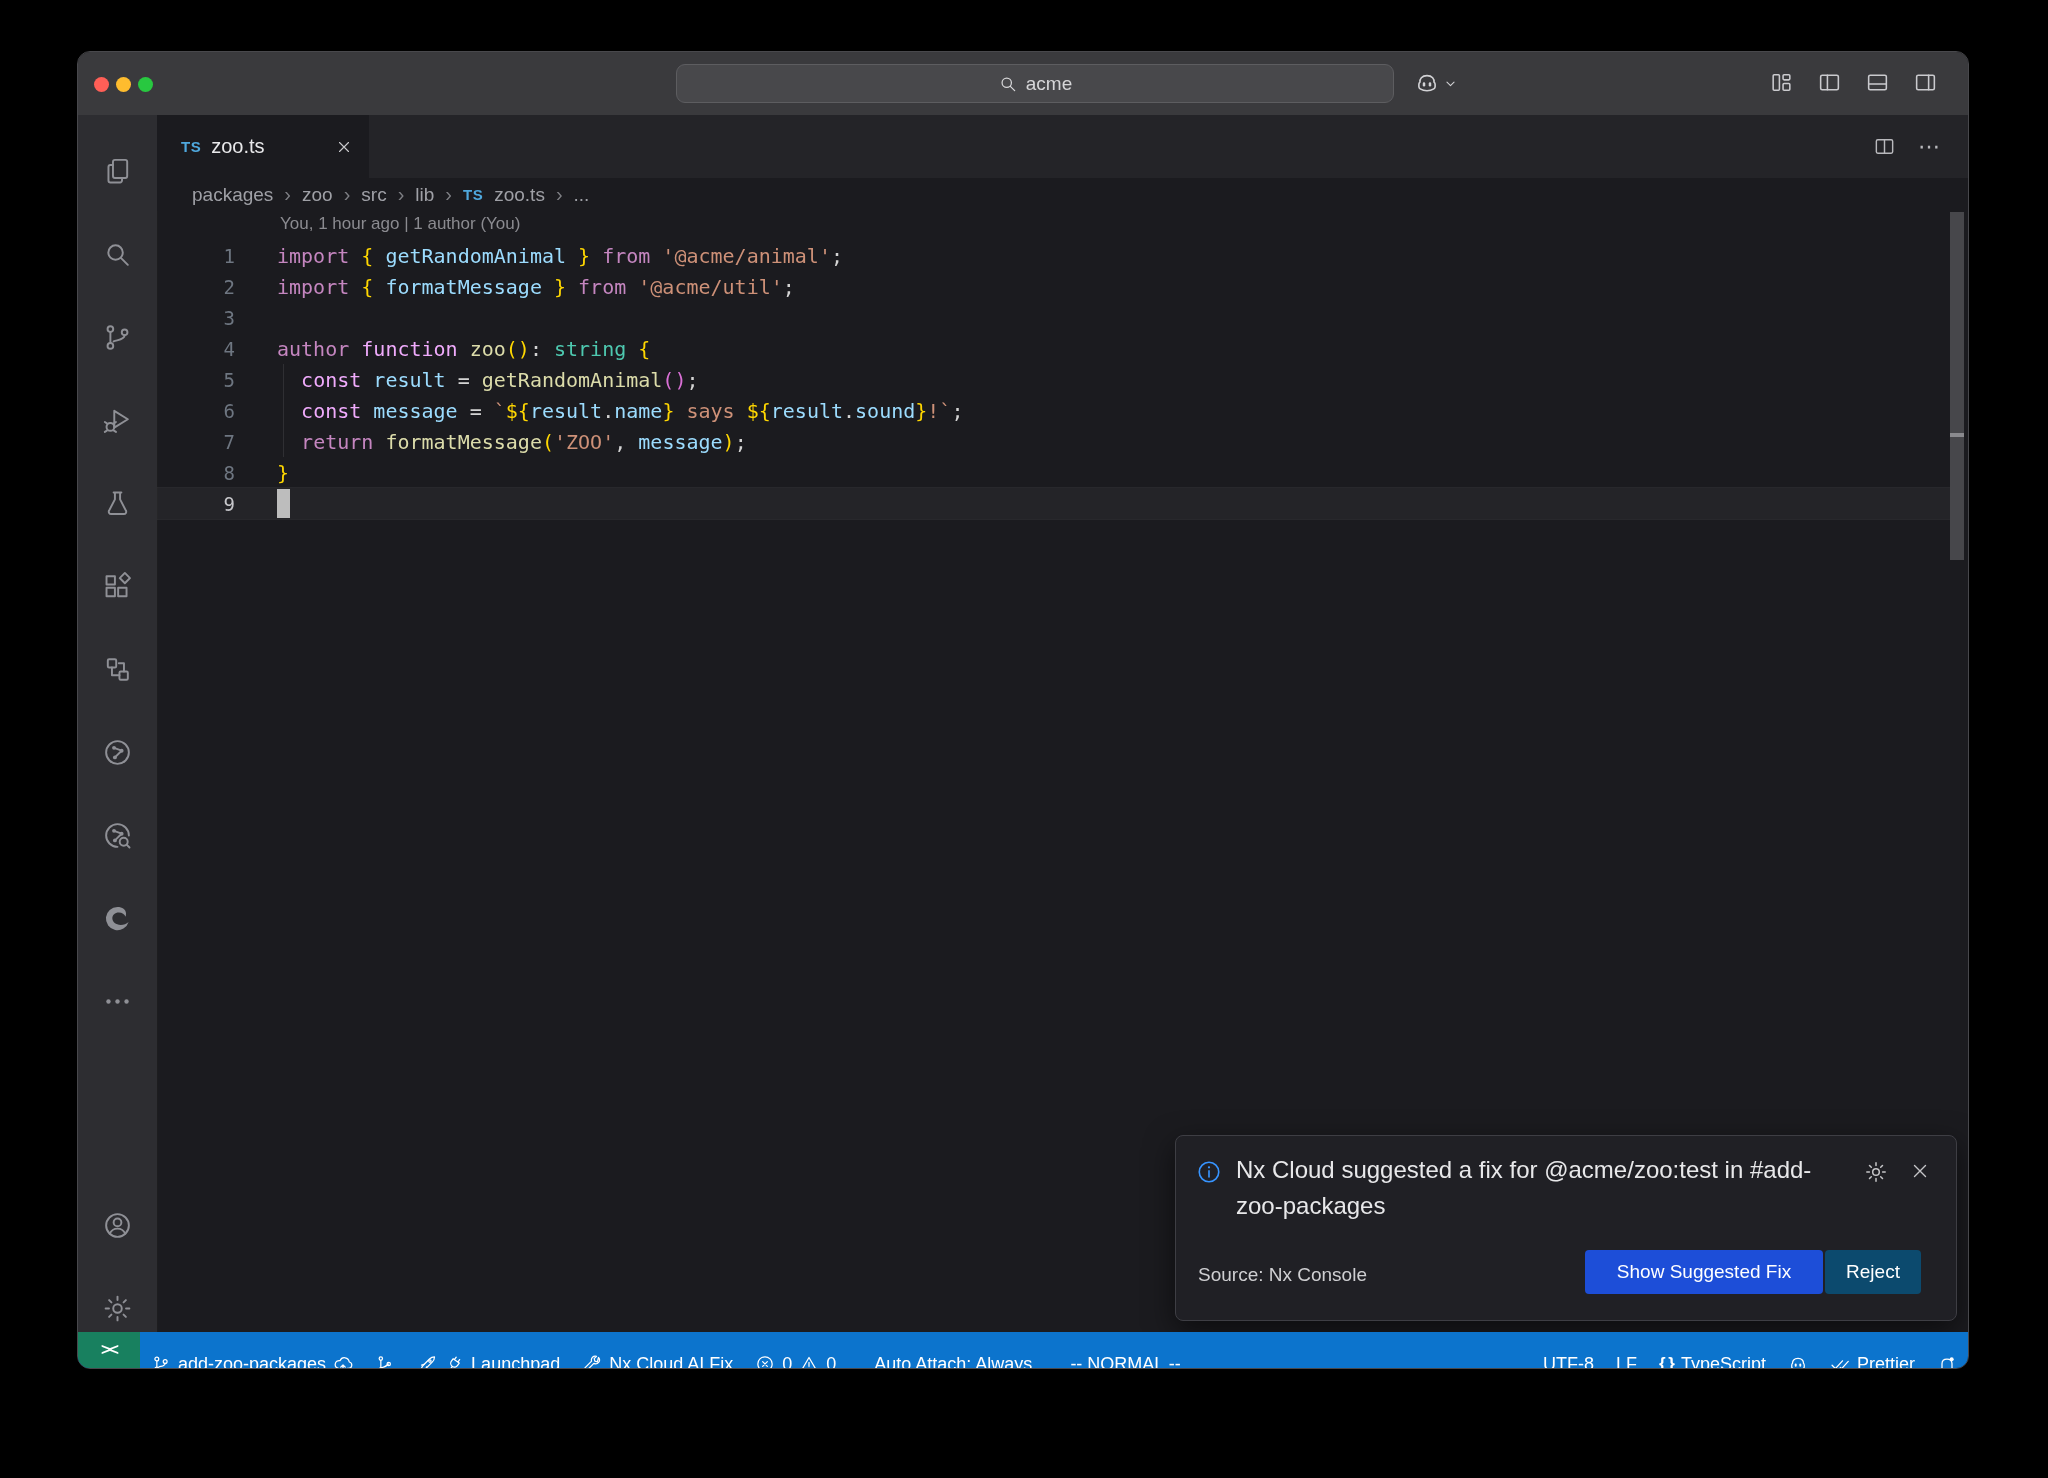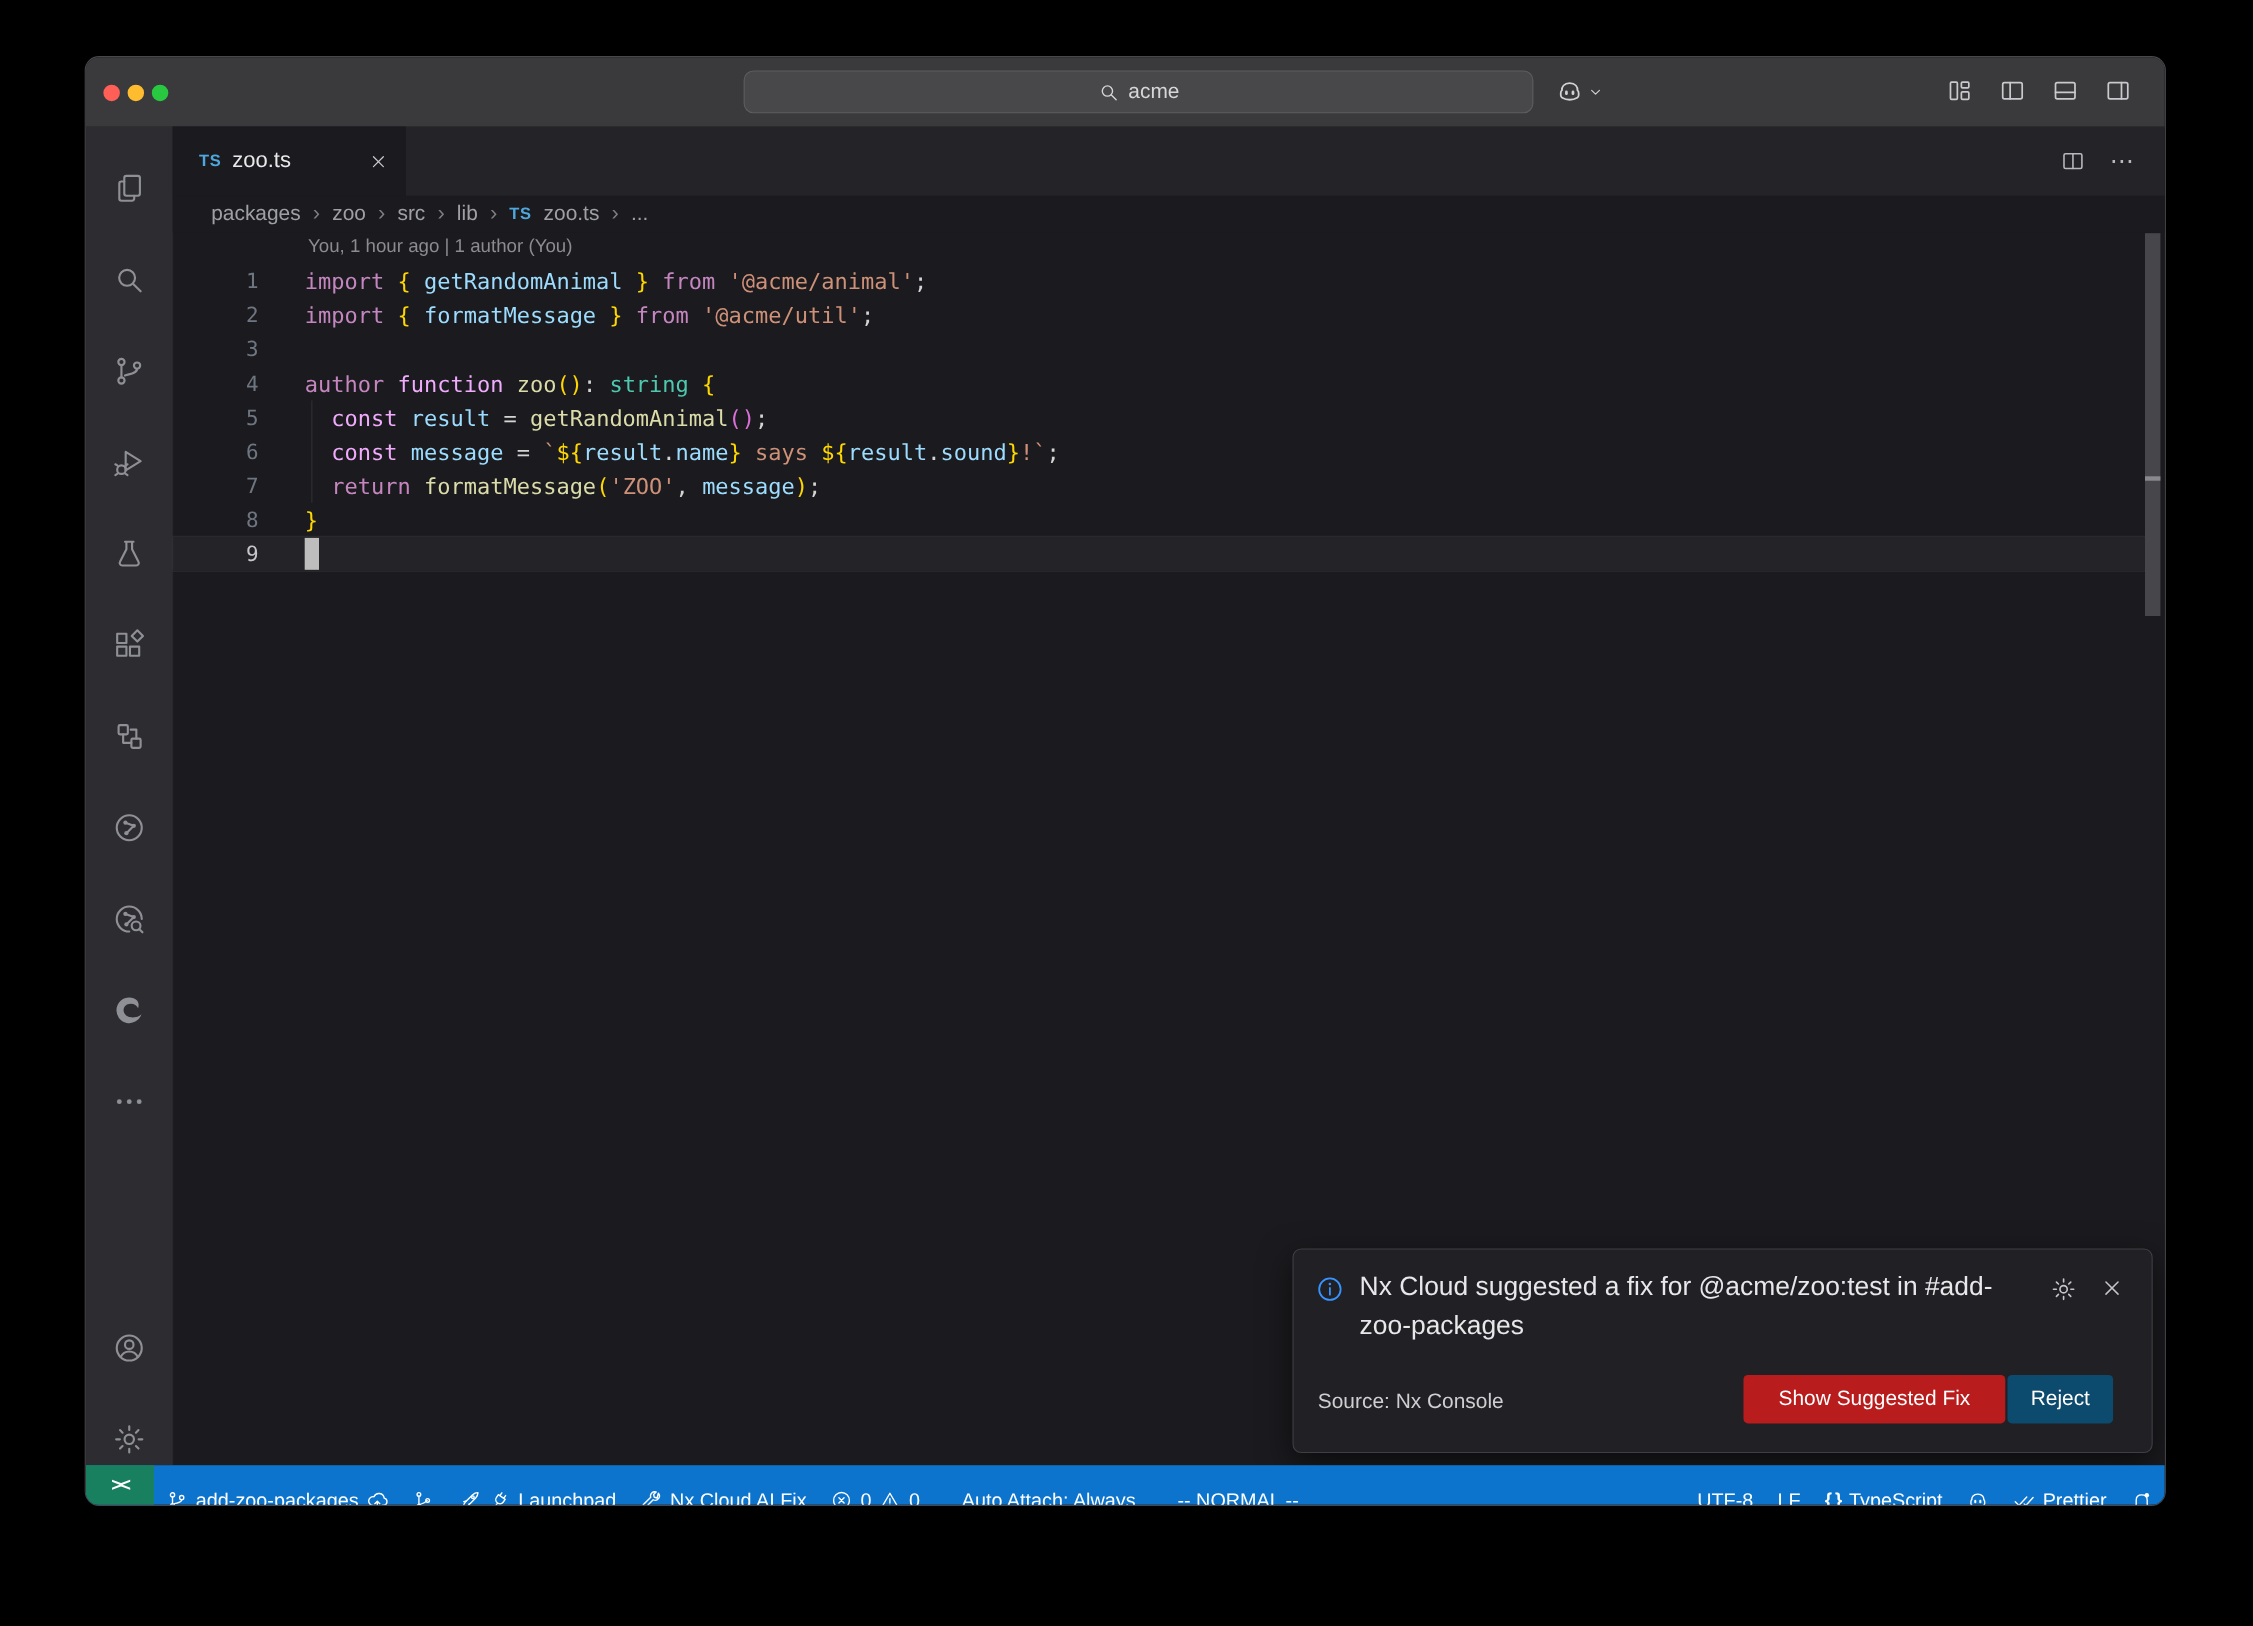--- a/index.html
+++ b/index.html
@@ -74,21 +74,21 @@
   .toast-msg{position:absolute;left:60px;top:16px;width:600px;line-height:36px;
              font-size:24px;color:#e8e8ea;}
   .toast-gear{position:absolute;right:68px;top:24px;color:#c5c5c8;}
   .toast-gear svg{width:24px;height:24px;}
   .toast-close{position:absolute;right:25px;top:24px;color:#c5c5c8;}
   .toast-close svg{width:22px;height:22px;}
   .toast-src{position:absolute;left:22px;bottom:34px;font-size:19px;color:#cfcfd2;}
   .btn{position:absolute;bottom:26px;height:44px;border:none;border-radius:4px;
        font-size:19px;font-family:"Liberation Sans",sans-serif;color:#fff;
        display:flex;align-items:center;justify-content:center;}
-  .btn-primary{right:133px;width:238px;background:#b91c1c;}
+  .btn-primary{right:133px;width:238px;background:#1d4ed8;}
   .btn-secondary{right:35px;width:96px;background:#0c4a6e;}
   
   .statusbar{position:absolute;left:0;right:0;bottom:0;height:36px;background:#0c74cd;
              display:flex;align-items:center;color:#fff;font-size:18px;}
   .remote{width:62px;height:36px;background:#18805f;display:flex;align-items:center;
           justify-content:center;font-size:17px;font-weight:bold;letter-spacing:-2px;flex:none;}
   .sb-group{display:flex;align-items:center;height:100%;margin-top:28px;}
   .sb-right{margin-left:auto;}
   .sb-item{display:flex;align-items:center;gap:7px;padding:0 11px;height:100%;}
   .sb-item.gap{margin-left:16px;}

